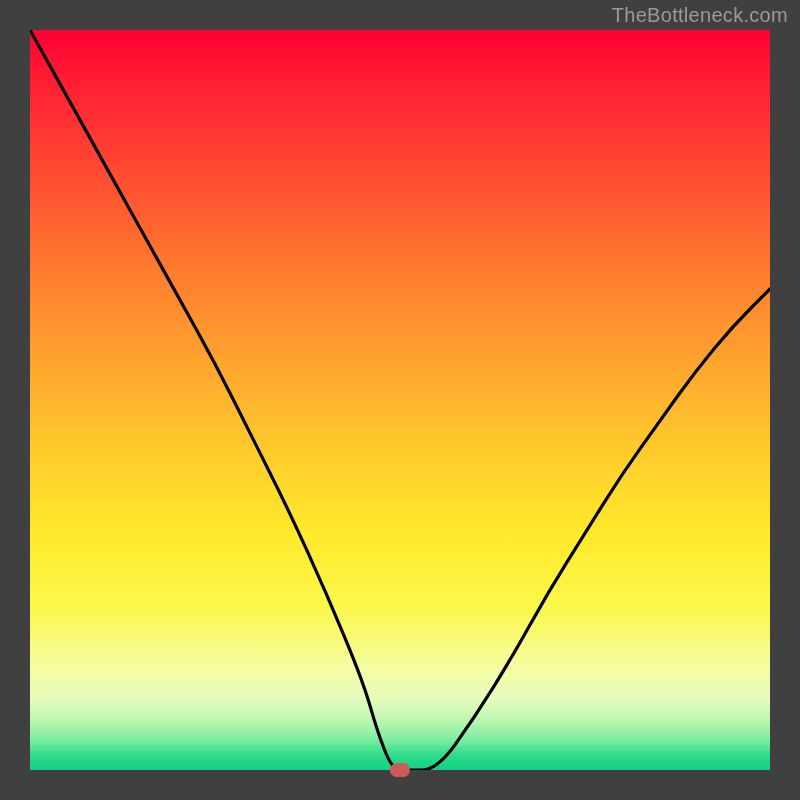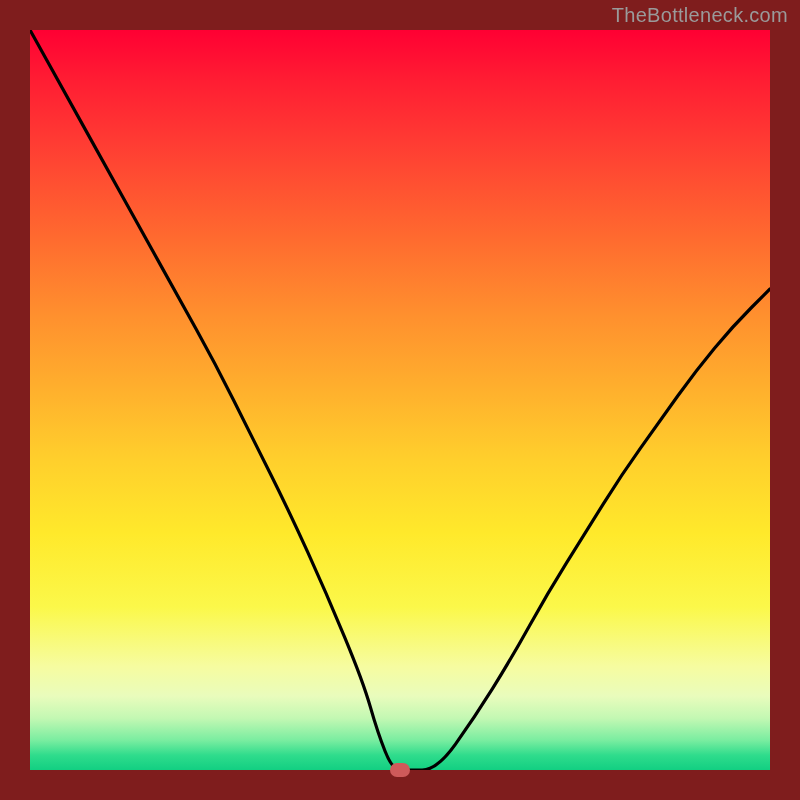--- a/index.html
+++ b/index.html
@@ -8,21 +8,21 @@
     width: 800px;
     height: 800px;
     overflow: hidden;
     background: #000;
     font-family: Arial, Helvetica, sans-serif;
   }
   .frame {
     position: relative;
     width: 800px;
     height: 800px;
-    background: #7f1d1d;
+    background: #404040;
   }
   .plot {
     position: absolute;
     left: 30px;
     top: 30px;
     width: 740px;
     height: 740px;
     
     background: linear-gradient(
       to bottom,

